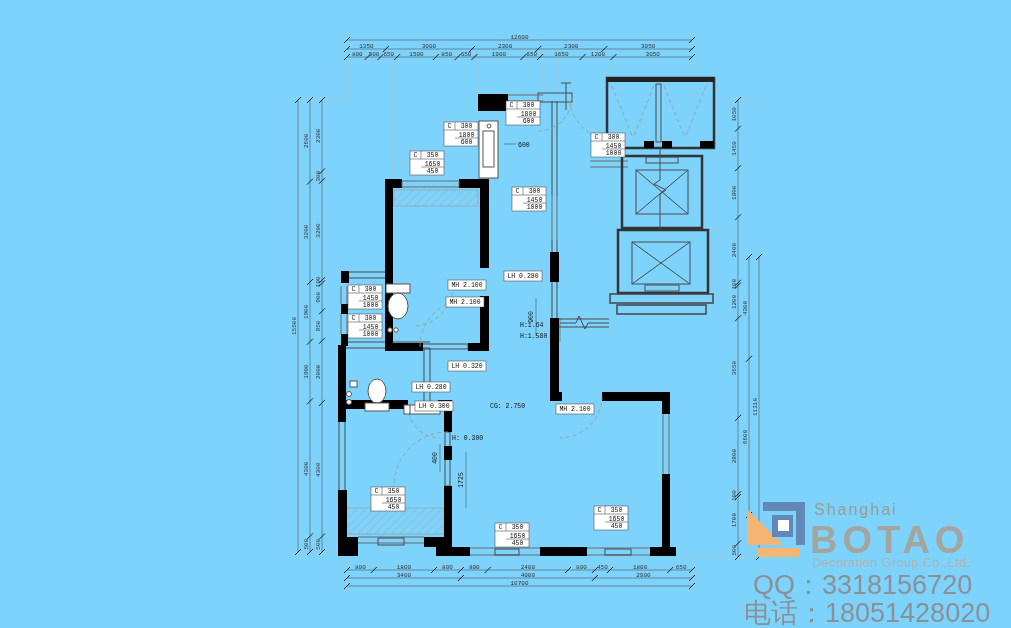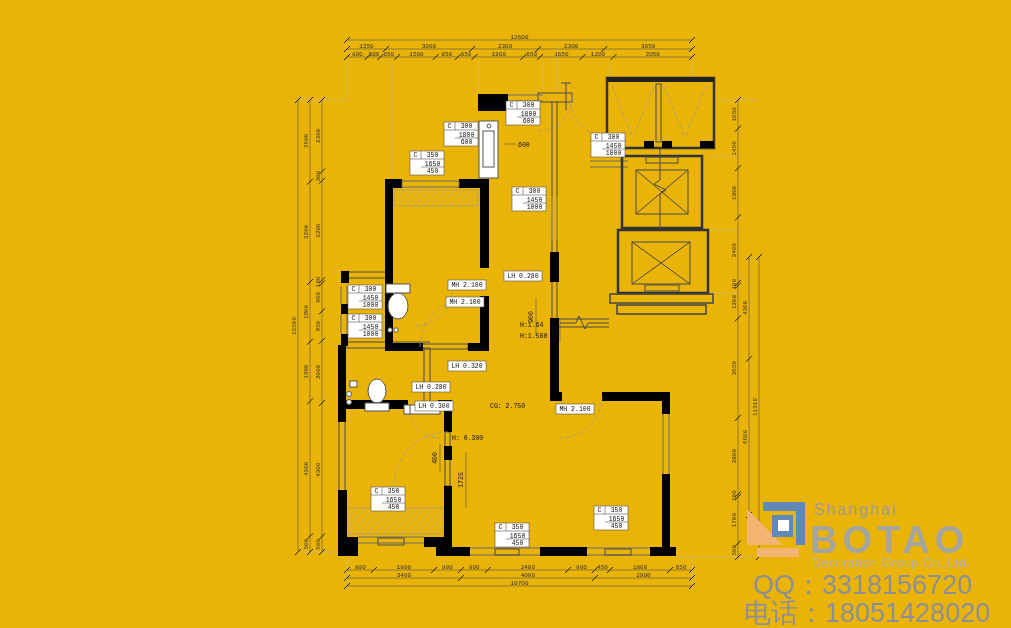--- a/index.html
+++ b/index.html
@@ -1,16 +1,16 @@
 <!DOCTYPE html>
 <html><head>
 <meta charset="utf-8">
 <style>
   html,body{margin:0;padding:0;background:#fff;}
-  #stage{position:relative;width:1011px;height:628px;background:#eab308;overflow:hidden;
+  #stage{position:relative;width:1011px;height:628px;background:#7dd3fc;overflow:hidden;
          font-family:"Liberation Sans",sans-serif;}
   svg{position:absolute;left:0;top:0;}
   .w{fill:#000;stroke:none;}
   .darkbar{fill:#222;}
   .thin{fill:none;stroke:#4a4a4a;stroke-width:1;}
   .thick{fill:none;stroke:#333;stroke-width:2.5;}
   .med{fill:none;stroke:#444;stroke-width:1.5;}
   .winline{stroke:#6a6a6a;stroke-width:1;fill:none;}
   .dash{fill:none;stroke:#9a9a9a;stroke-width:.8;stroke-dasharray:4 3;}
   .ext{stroke:#bcbcbc;stroke-width:.5;}

